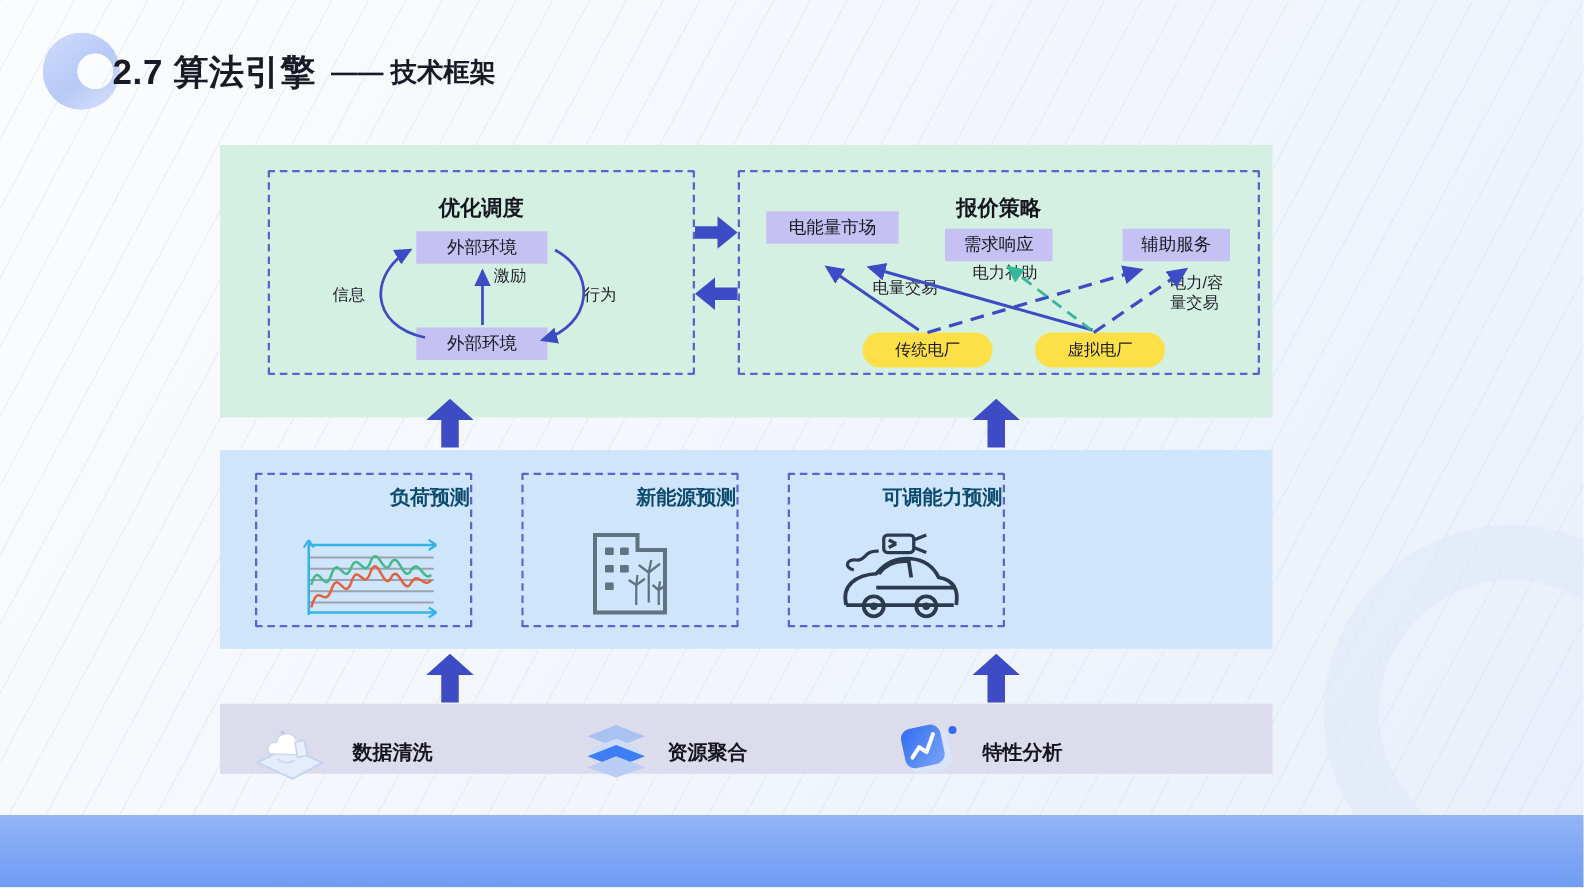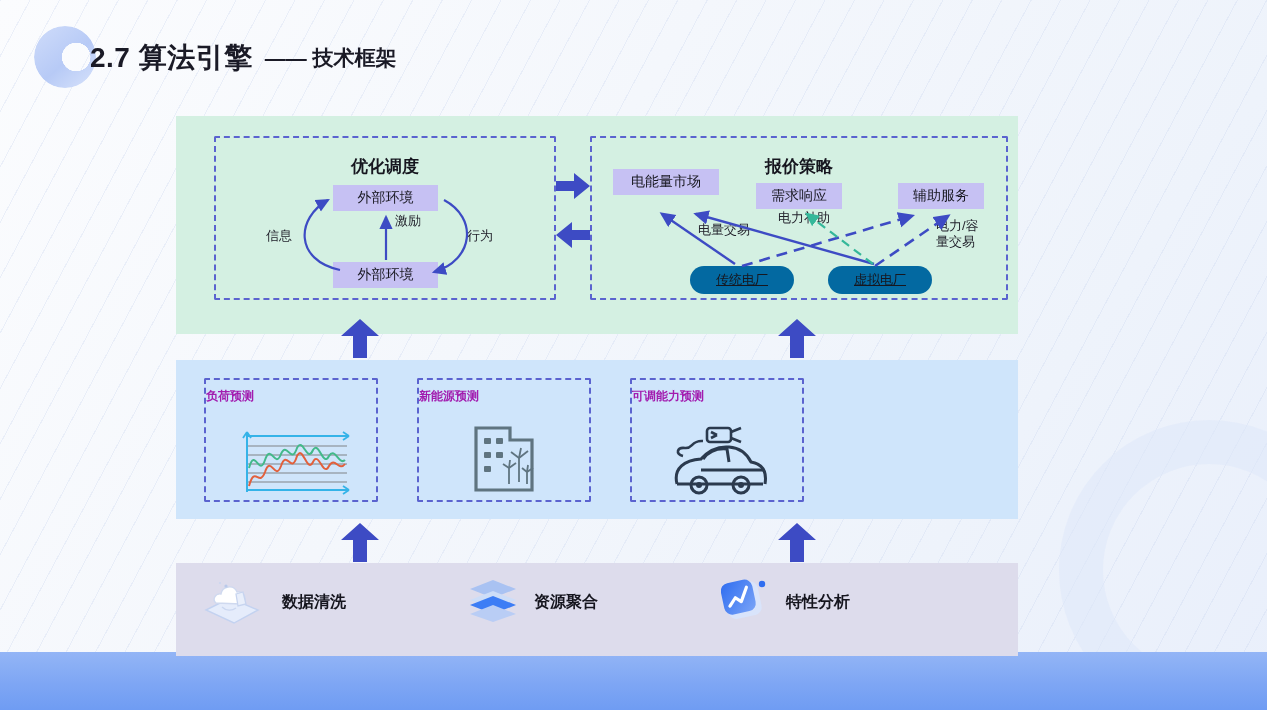--- a/index.html
+++ b/index.html
@@ -59,21 +59,21 @@
   }
   #title-sub {
     font-size: 21px; font-weight: bold; color: #1a1a26;
     margin-left: 12px;
   }
 
   
   .band { position: absolute; left: 176px; width: 842px; }
   #band-top    { top: 116px; height: 218px; background: #d4f0e2; }
   #band-mid    { top: 360px; height: 159px; background: #cfe5fb; }
-  #band-bottom { top: 563px; height: 93px;  background: #dddcec; }
+  #band-bottom { top: 563px; height: 56px;  background: #dddcec; }
 
   .dashed-box {
     position: absolute;
     border: 2px dashed #5b63cf;
     border-radius: 2px;
   }
 
   .panel-title {
     position: absolute; left: 0; right: 0; text-align: center;
     font-size: 17px; font-weight: bold; color: #16161f;
@@ -83,40 +83,39 @@
   .node {
     position: absolute;
     background: #c6c1f3;
     color: #17171f;
     font-size: 14px;
     display: flex; align-items: center; justify-content: center;
     white-space: nowrap;
   }
   .node-pill {
     position: absolute;
-    background: #0369a1;
+    background: #fde047;
     border-radius: 18px;
     color: #17171f; font-size: 13px;
     display: flex; align-items: center; justify-content: center;
     white-space: nowrap;
-    text-decoration: underline;
   }
   .edge-label {
     position: absolute;
     font-size: 13px; color: #22222c; white-space: nowrap;
     line-height: 1.25;
   }
 
   svg.overlay { position: absolute; left: 0; top: 0; overflow: visible; }
 
   
   .fcard { position: absolute; top: 18px; width: 174px; height: 124px; }
   .fcard .cap {
-    position: absolute; top: 8px; left: 0; right: 0; text-align: left;
-    font-size: 12px; font-weight: bold; color: #a21caf;
+    position: absolute; top: 8px; left: 0; right: 0; text-align: right;
+    font-size: 16px; font-weight: bold; color: #0c4a6e;
   }
   .fcard .art {
     position: absolute; top: 40px; left: 0; right: 0; height: 78px;
     display: flex; align-items: center; justify-content: center;
   }
 
   
   .bitem {
     position: absolute; top: 14px; height: 50px;
     display: flex; align-items: center; gap: 14px;

